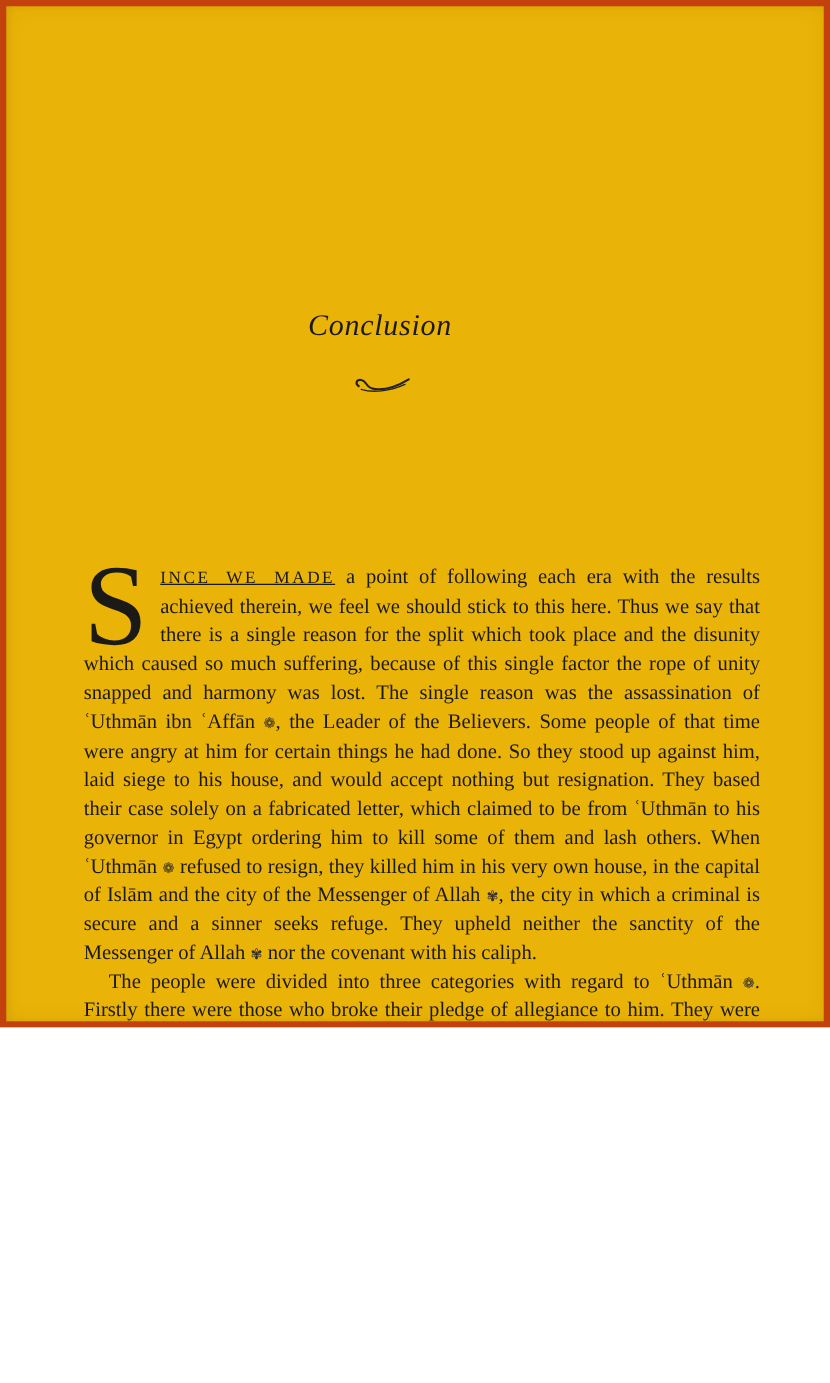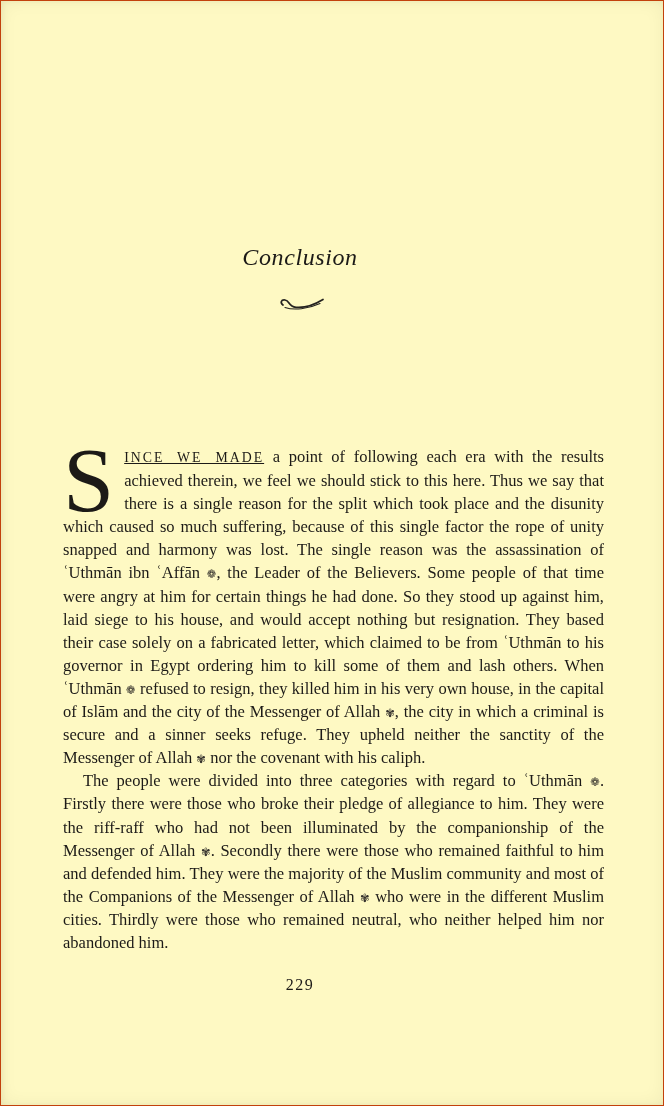--- a/index.html
+++ b/index.html
@@ -1,22 +1,22 @@
 <!DOCTYPE html>
 <html><head>
 <meta charset="utf-8">
 <style>
   html, body { margin: 0; padding: 0; background: #ffffff; }
   .page {
     position: relative;
     width: 664px;
-    height: 1106px;
+    height: 822px;
     box-sizing: border-box;
-    background: #fef9c3;
-    border: 1px solid #c2410c;
+    background: #eab308;
+    border: 5px solid #c2410c;
     box-shadow: inset 0 0 18px rgba(0,0,0,0.055), inset 2px 0 6px rgba(0,0,0,0.05);
     font-family: "Liberation Serif", "DejaVu Serif", serif;
     color: #1c1a17;
     overflow: hidden;
   }
   .chapter-title {
     position: absolute;
     top: 243px;
     left: -33px;
     width: 664px;

